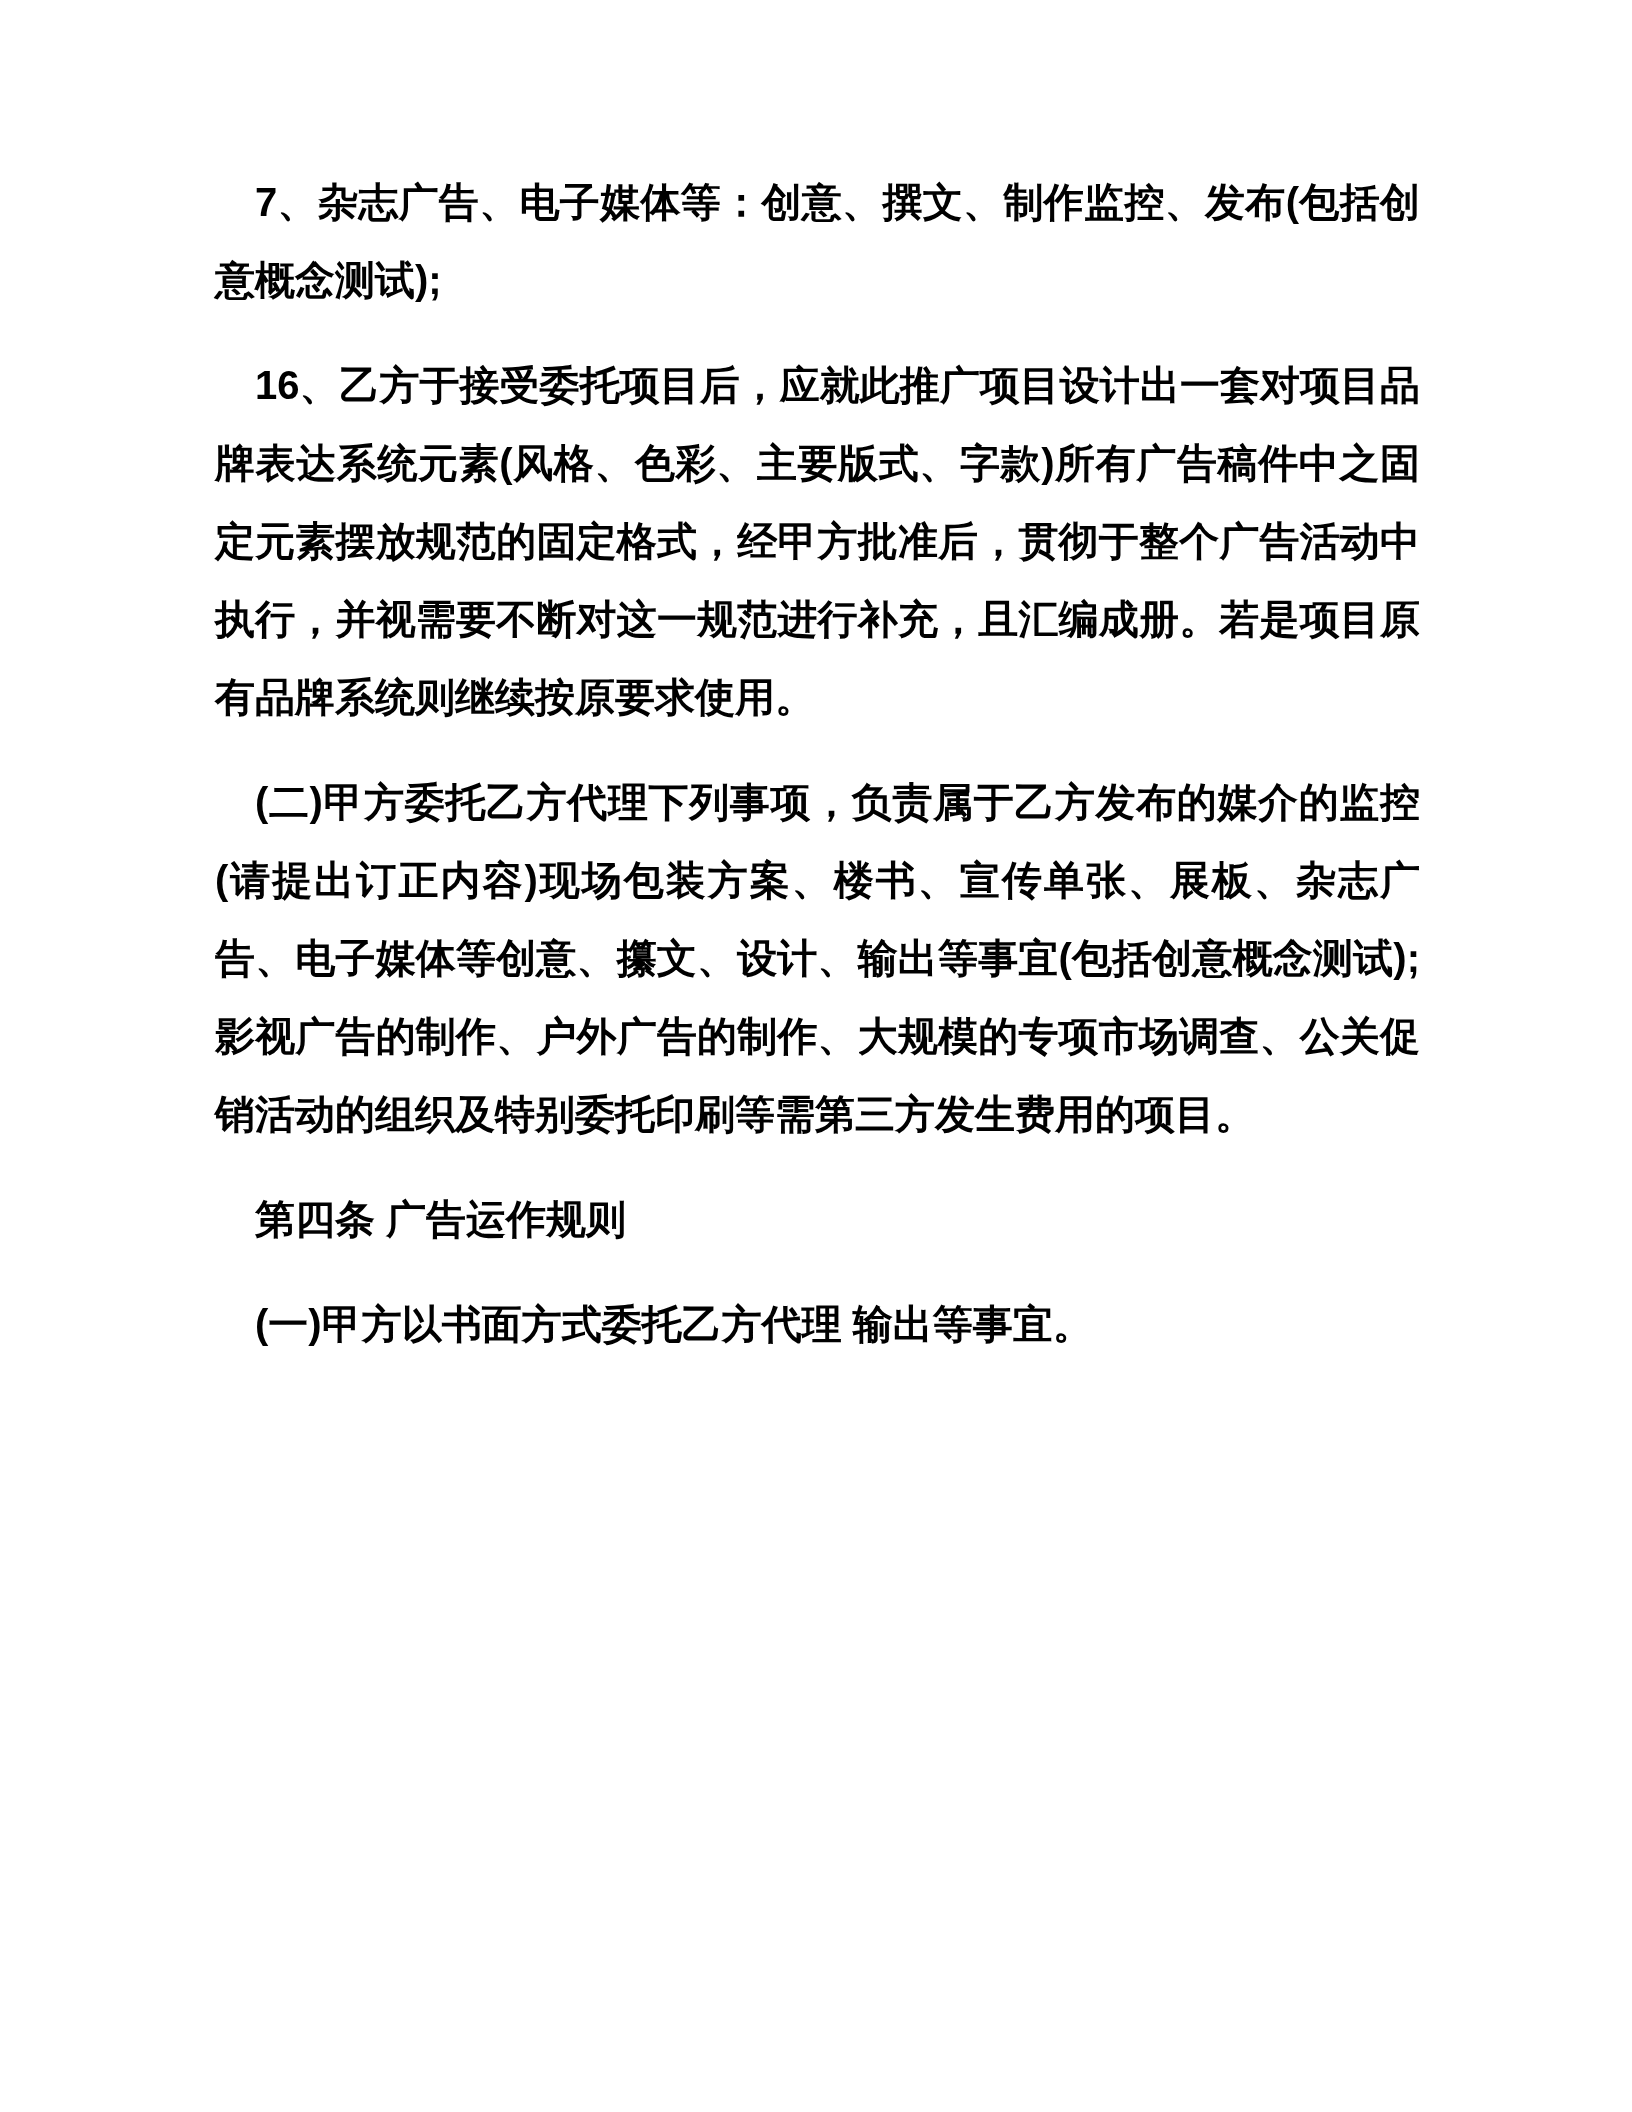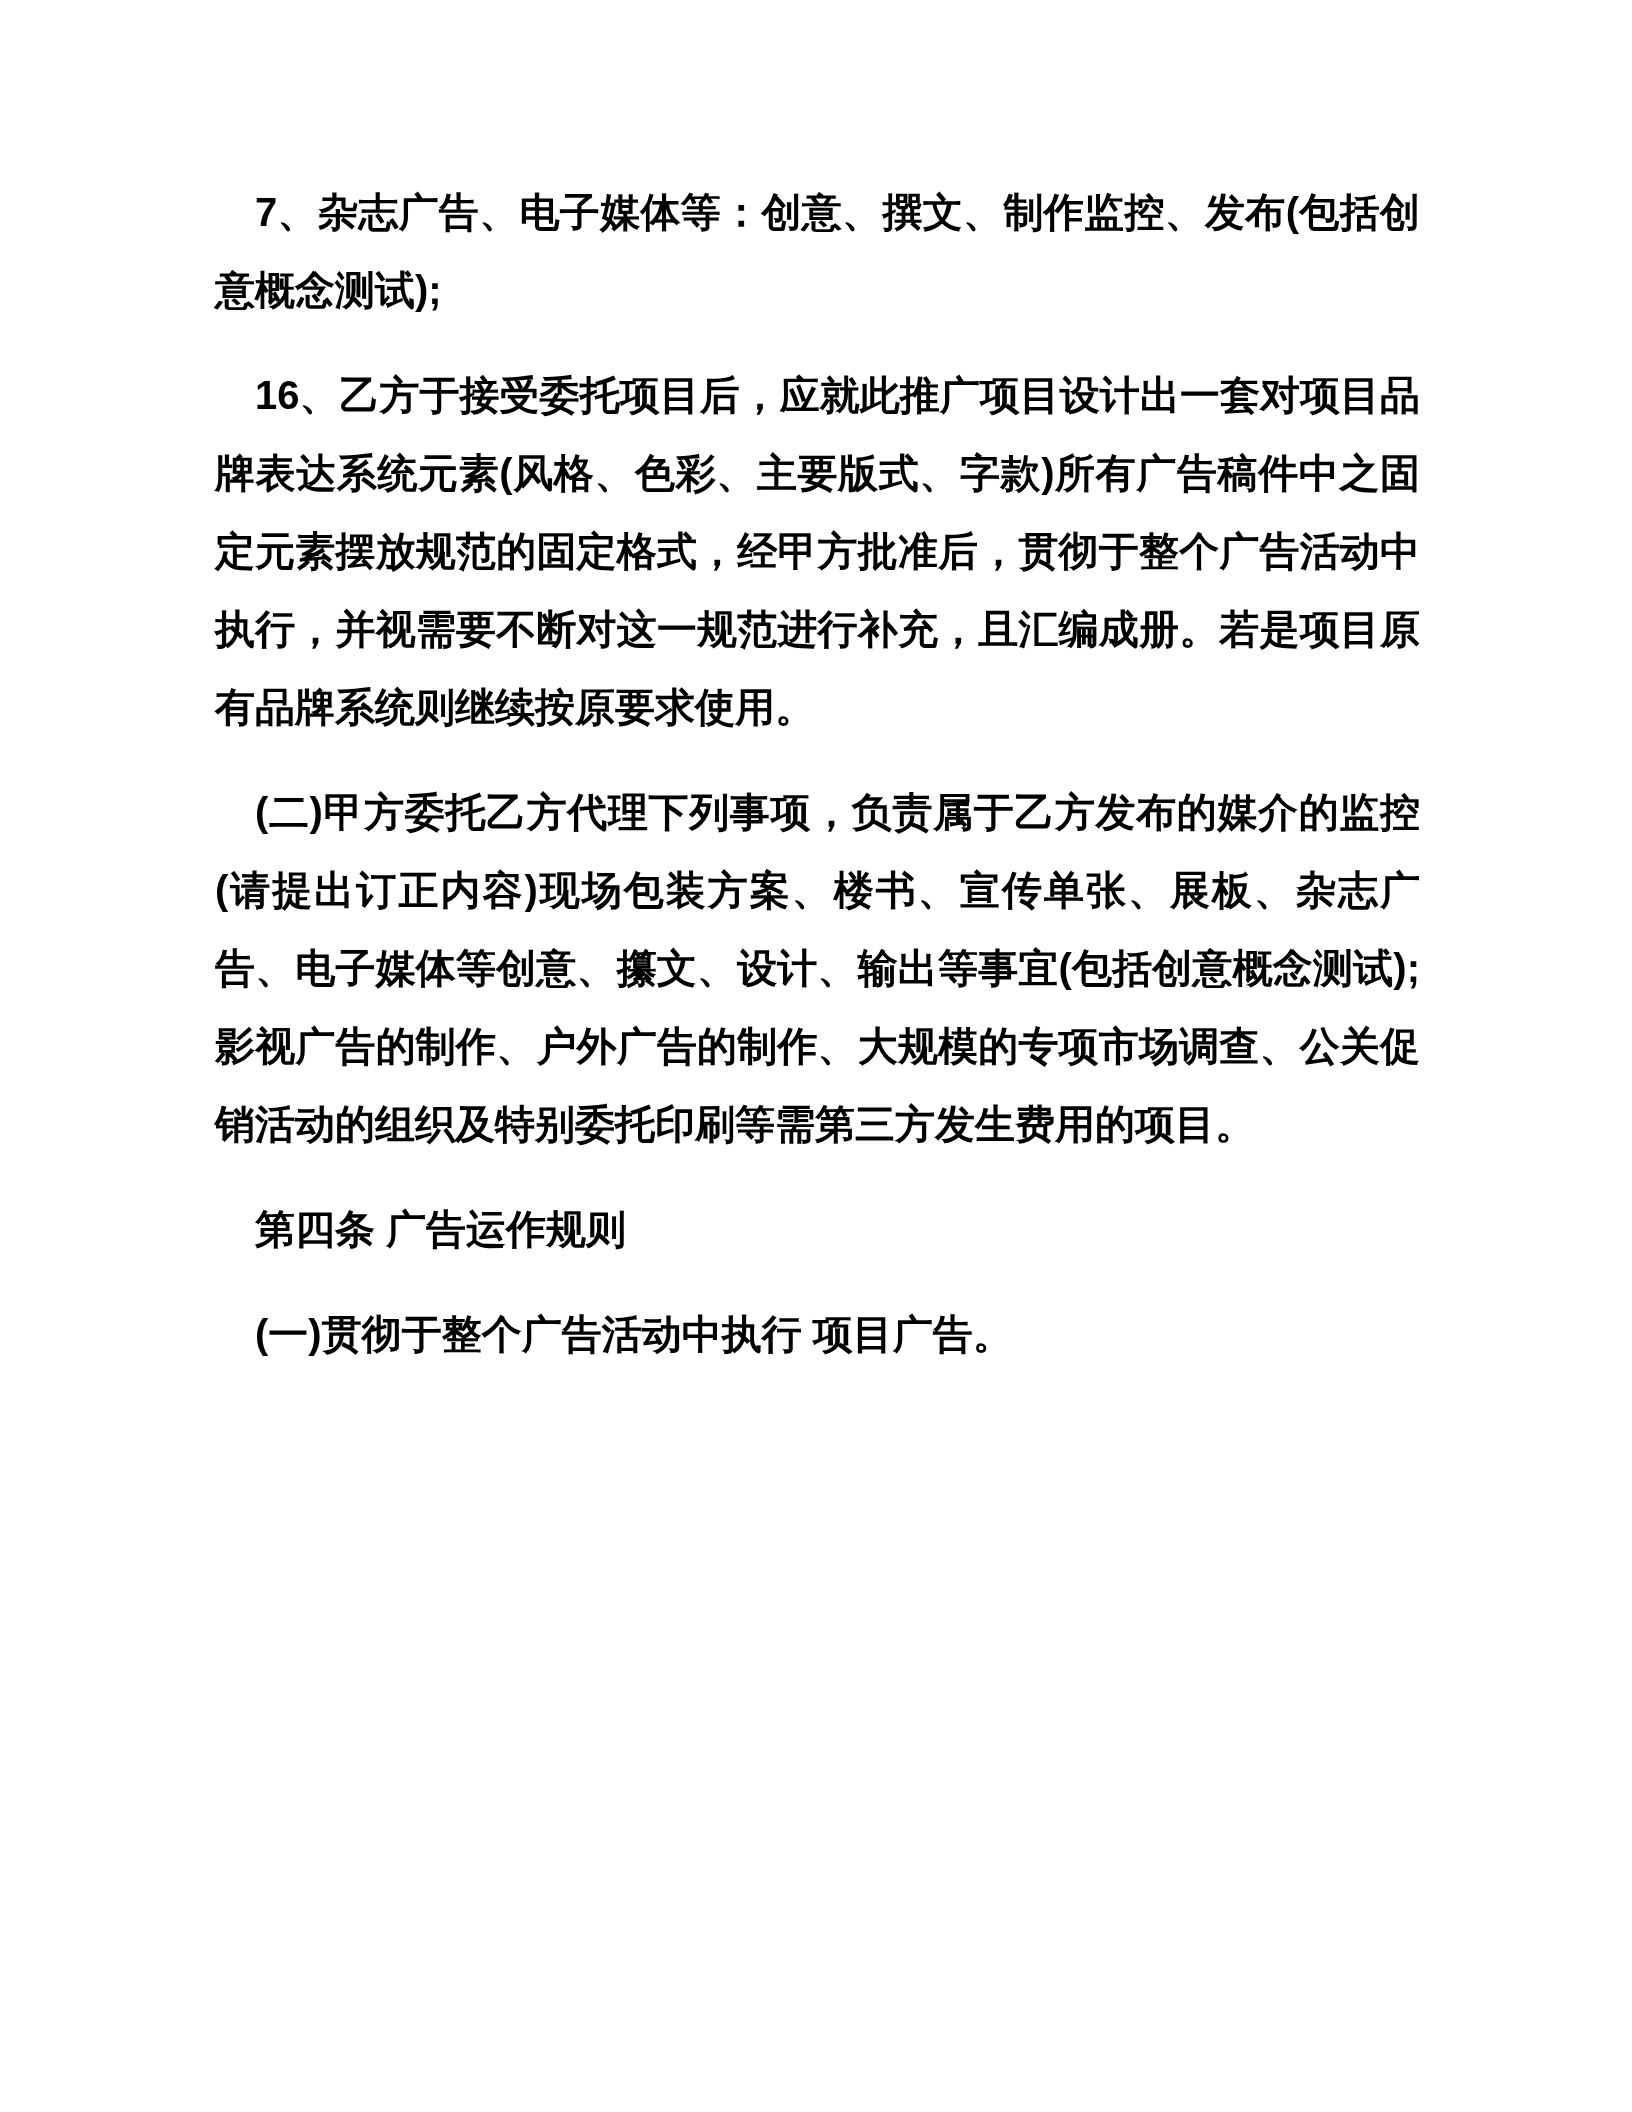--- a/index.html
+++ b/index.html
@@ -10,21 +10,21 @@
   body {
     width: 1632px;
     height: 2112px;
     position: relative;
     font-family: "Liberation Sans", "DejaVu Sans", sans-serif;
     color: #000000;
   }
   .page {
     position: absolute;
     left: 215px;
-    top: 173px;
+    top: 163px;
     width: 1205px;
   }
   .page p {
     margin: 0 0 27px 0;
     font-size: 40px;
     line-height: 78px;
     font-weight: 700;
     text-align: justify;
     text-indent: 40px;
     letter-spacing: 0;
@@ -34,14 +34,14 @@
   
 </style>
 </head>
 <body>
 
 <div class="page">
   <p>7、杂志广告、电子媒体等：创意、撰文、制作监控、发布(包括创意概念测试);</p>
   <p>16、乙方于接受委托项目后，应就此推广项目设计出一套对项目品牌表达系统元素(风格、色彩、主要版式、字款)所有广告稿件中之固定元素摆放规范的固定格式，经甲方批准后，贯彻于整个广告活动中执行，并视需要不断对这一规范进行补充，且汇编成册。若是项目原有品牌系统则继续按原要求使用。</p>
   <p>(二)甲方委托乙方代理下列事项，负责属于乙方发布的媒介的监控(请提出订正内容)现场包装方案、楼书、宣传单张、展板、杂志广告、电子媒体等创意、攥文、设计、输出等事宜(包括创意概念测试);影视广告的制作、户外广告的制作、大规模的专项市场调查、公关促销活动的组织及特别委托印刷等需第三方发生费用的项目。</p>
   <p>第四条 广告运作规则</p>
-  <p>(一)贯彻于整个广告活动中执行 项目广告。</p>
+  <p>(一)甲方以书面方式委托乙方代理 输出等事宜。</p>
 </div>
 
 </body></html>

